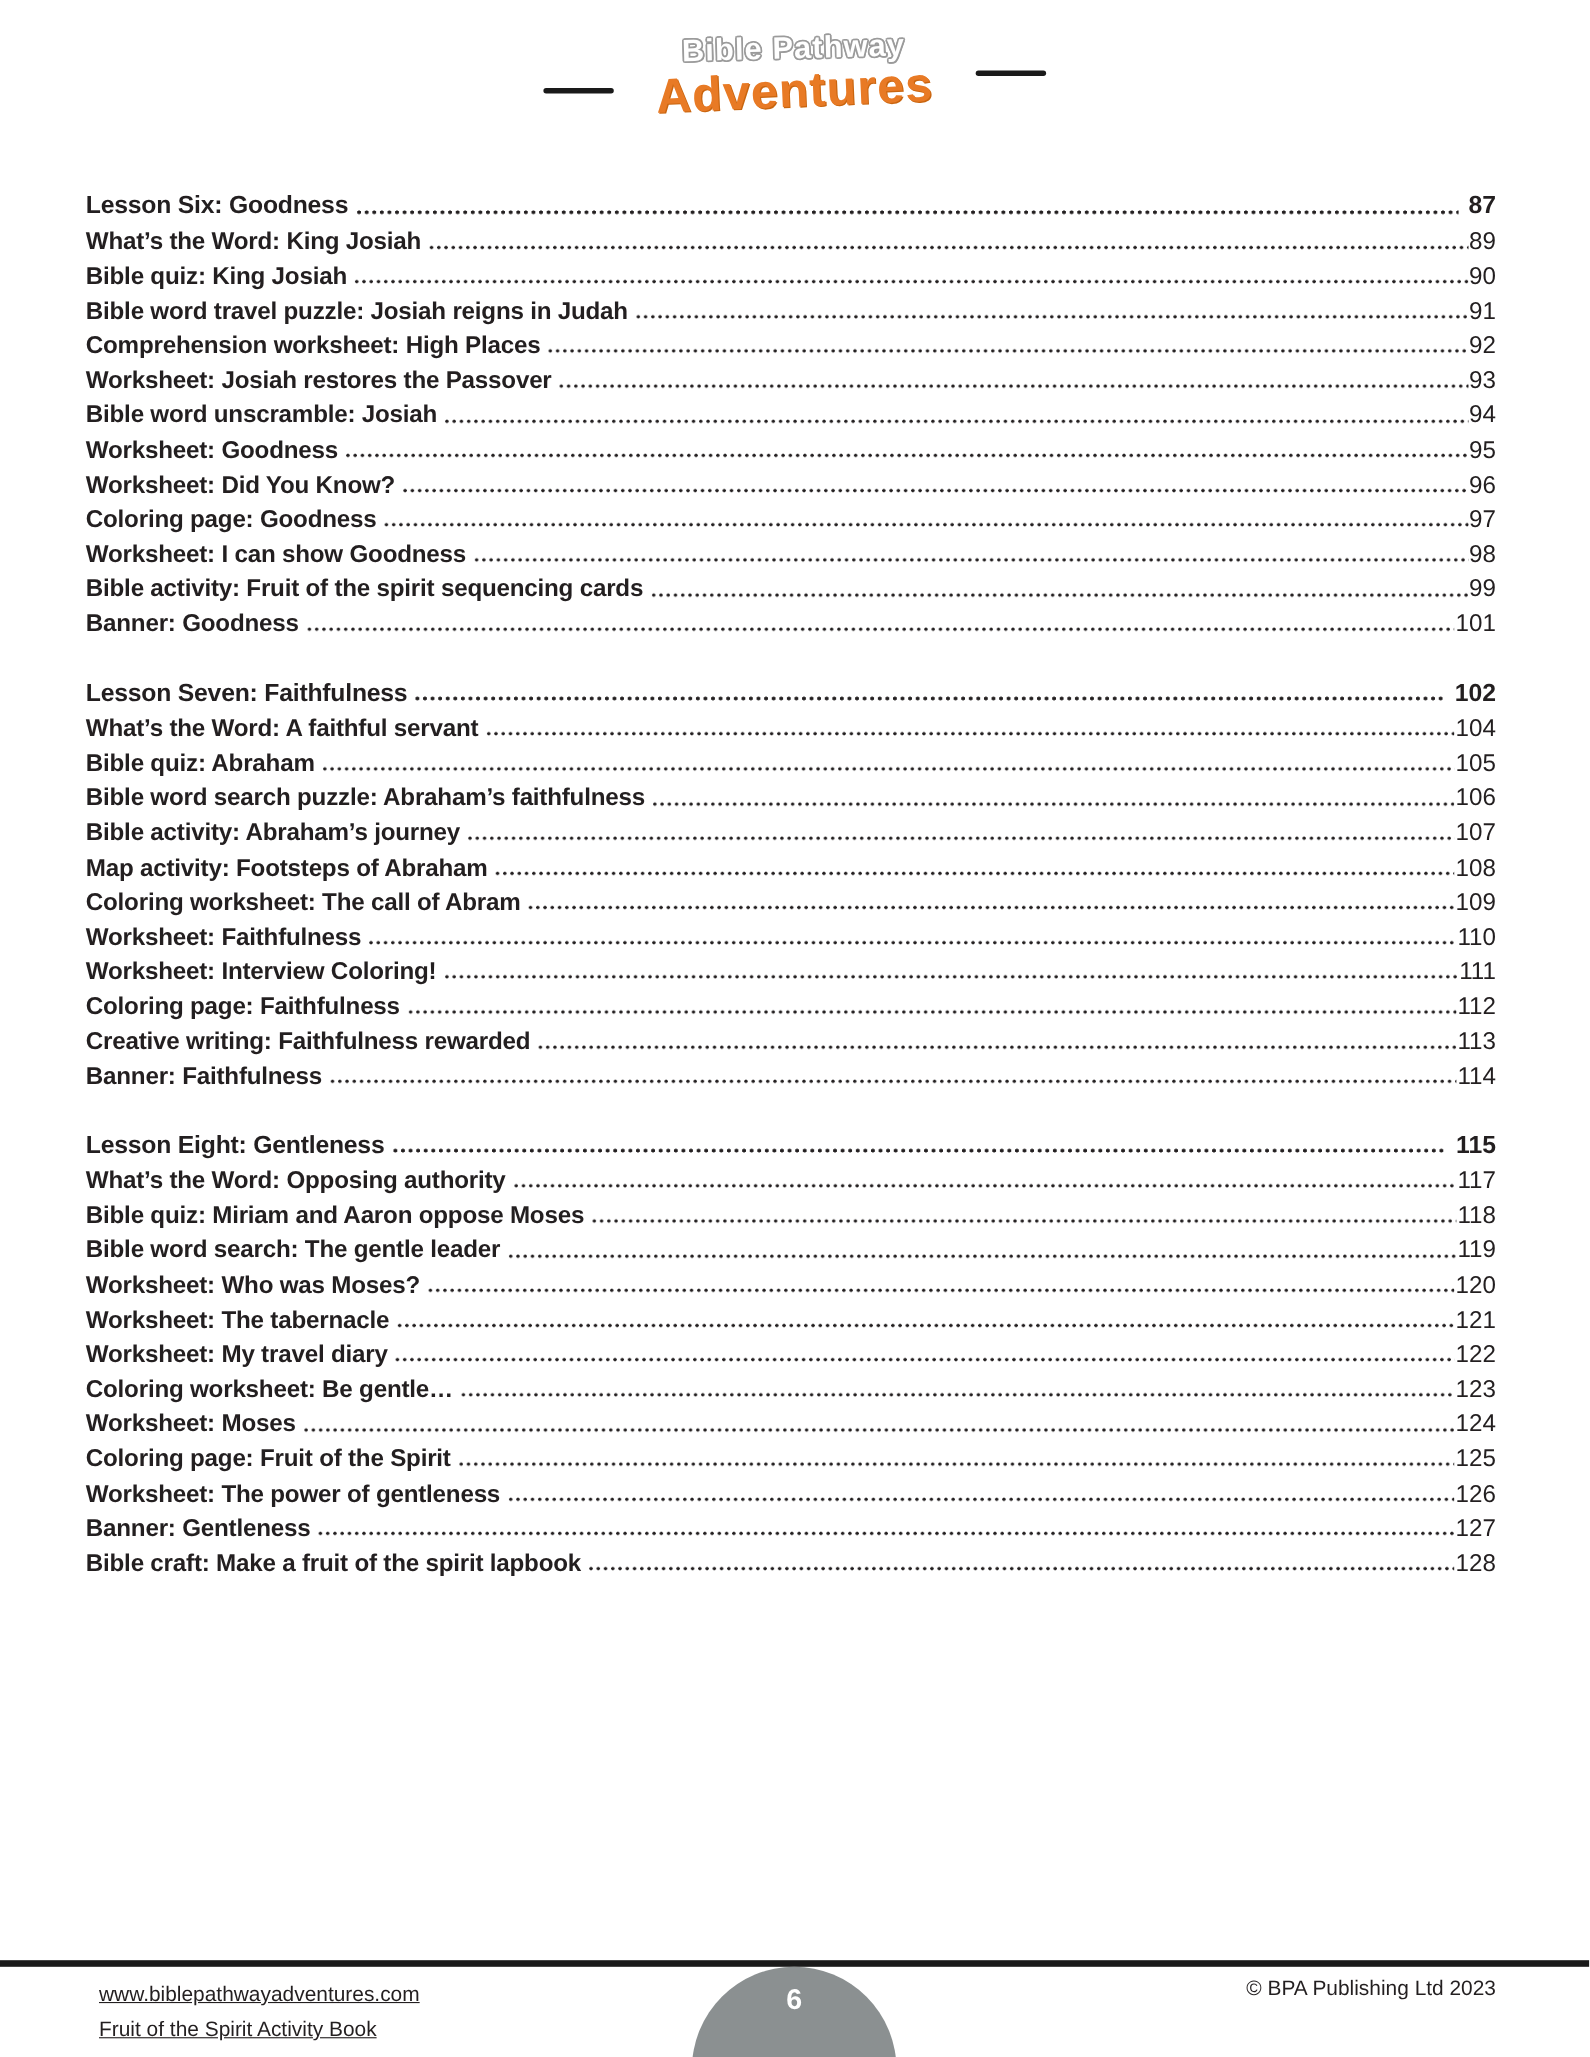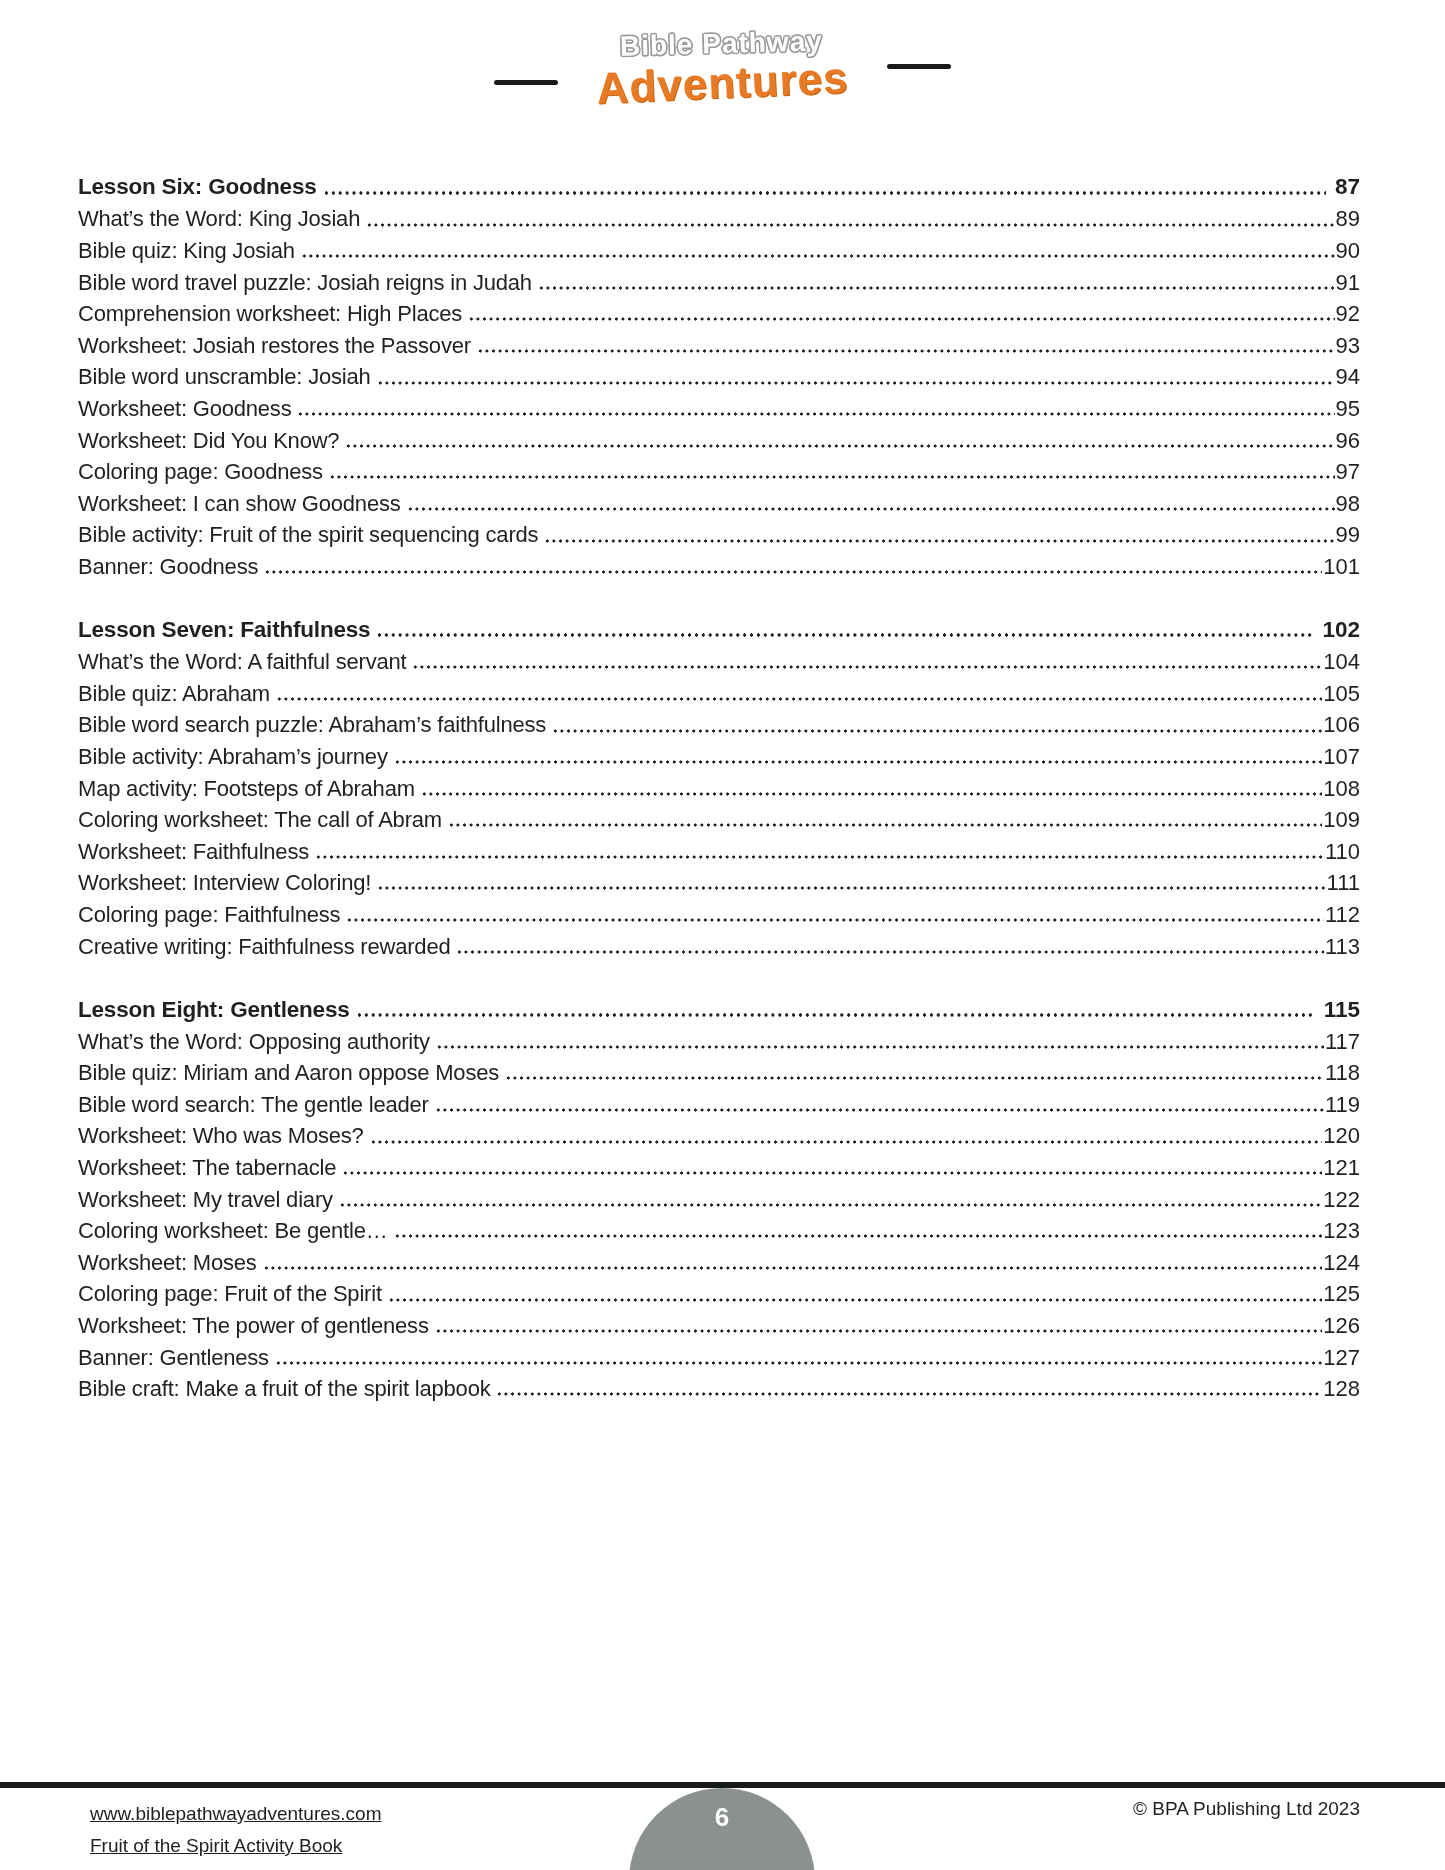--- a/index.html
+++ b/index.html
@@ -59,20 +59,21 @@
   .toc-row {
     display:flex;
     align-items:flex-end;
     height:31.6px;
   }
   .toc-title {
     white-space:nowrap;
     font-size:22px;
     line-height:1.08;
     letter-spacing:-0.2px;
+    font-weight:bold;
   }
   .toc-page {
     white-space:nowrap;
     font-size:22px;
     line-height:1.08;
     letter-spacing:0;
   }
   .dots {
     flex:1;
     align-self:stretch;
@@ -259,20 +260,25 @@
         <div class="toc-row">
           <span class="toc-title">Coloring page: Faithfulness</span>
           <span class="dots"></span>
           <span class="toc-page">112</span>
         </div>
         <div class="toc-row">
           <span class="toc-title">Creative writing: Faithfulness rewarded</span>
           <span class="dots"></span>
           <span class="toc-page">113</span>
         </div>
+        <div class="toc-row">
+          <span class="toc-title">Banner: Faithfulness</span>
+          <span class="dots"></span>
+          <span class="toc-page">114</span>
+        </div>
       </section>
       <section class="toc-section">
         <div class="toc-row toc-header-row">
           <span class="toc-title">Lesson Eight: Gentleness</span>
           <span class="dots"></span>
           <span class="toc-page">115</span>
         </div>
         <div class="toc-row">
           <span class="toc-title">What’s the Word: Opposing authority</span>
           <span class="dots"></span>

